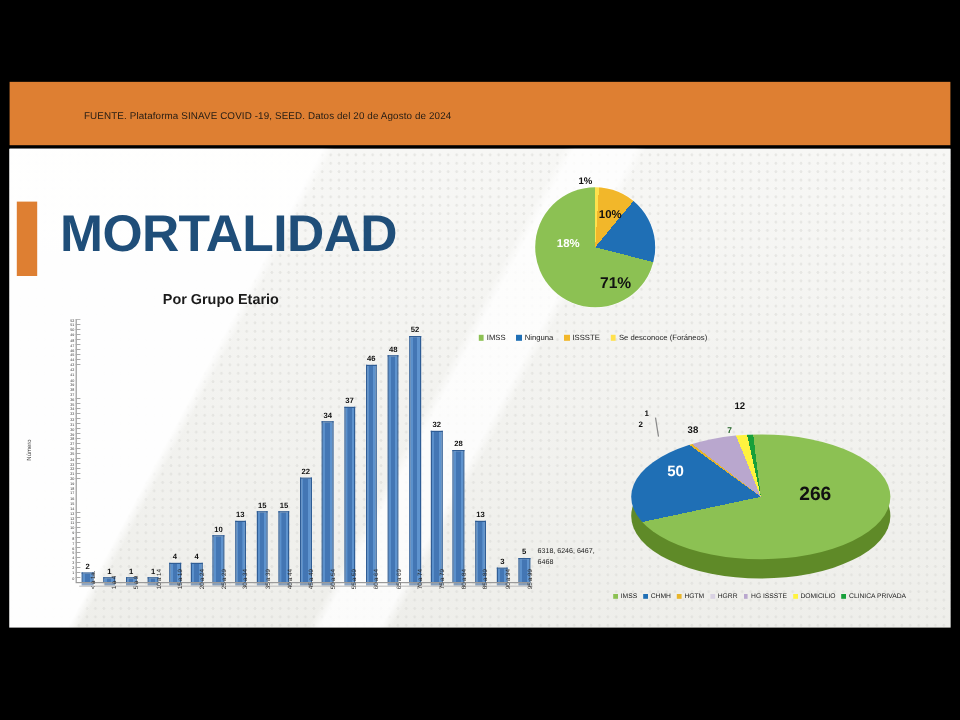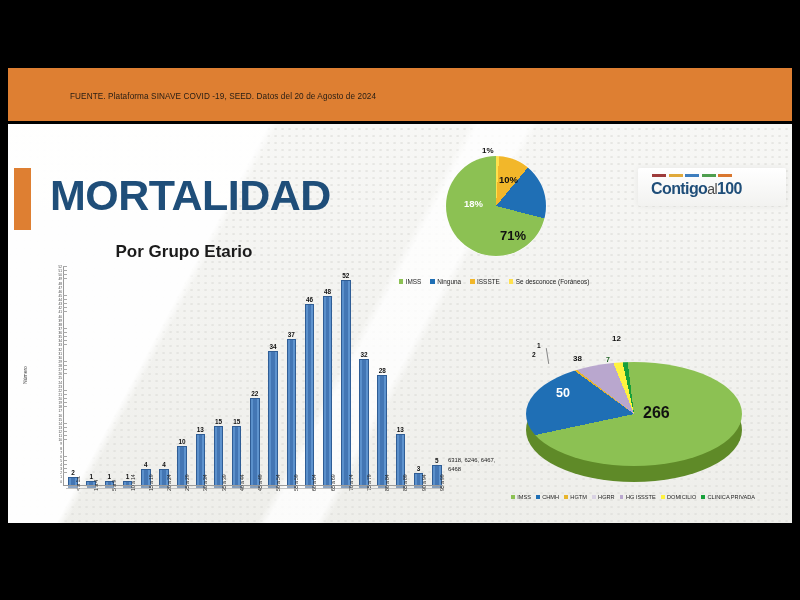--- a/index.html
+++ b/index.html
@@ -42,21 +42,21 @@
   #title-text {
     position:absolute; left:42px; top:47px;
     font-size:43px; font-weight:bold; color:#1F4E79; letter-spacing:-0.5px;
     font-family:"Liberation Sans", sans-serif;
   }
 
   
   #barchart { position:absolute; left:6px; top:118px; width:478px; height:290px; }
   #bar-title {
     position:absolute; left:0; top:0; width:340px; text-align:center;
-    font-size:17px; font-weight:bold; color:#1b1b1b;
+    font-size:12px; font-weight:bold; color:#1b1b1b;
   }
   #bar-ylabel {
     position:absolute; left:-14px; top:130px; width:50px;
     font-size:5px; color:#444; text-align:center;
     transform:rotate(-90deg); transform-origin:center;
   }
   #bar-yticks {
     position:absolute; left:22px; top:24px; width:26px; height:218px;
     display:flex; flex-direction:column-reverse; justify-content:space-between;
     align-items:flex-end;
@@ -160,21 +160,21 @@
       from 0deg,
       #8CC153 0deg 258deg,
       #1F6FB5 258deg 306deg,
       #E8B52B 306deg 307.6deg,
       #B9A7CE 307.6deg 338deg,
       #FFF33F 338deg 347.5deg,
       #17A03A 347.5deg 353deg,
       #8CC153 353deg 360deg);
   }
   .pie2-lab { position:absolute; font-weight:bold; }
-  #p2-266 { left:165px; top:66px; font-size:16px; color:#111; }
+  #p2-266 { left:188px; top:66px; font-size:16px; color:#111; }
   #p2-60  { left:78px;  top:48px; font-size:12.5px; color:#fff; }
   #p2-2   { left:54px;  top:13px; font-size:6.6px;  color:#111; }
   #p2-1   { left:59px;  top:4px;  font-size:6.6px;  color:#111; }
   #p2-38  { left:95px;  top:16px; font-size:8px;    color:#111; }
   #p2-12  { left:134px; top:-4px; font-size:8px;    color:#111; }
   #p2-7   { left:128px; top:18px; font-size:7px;    color:#1b5e20; }
   #p2-leader {
     position:absolute; left:69px; top:10px; width:.8px; height:16px;
     background:#888; transform:rotate(-9deg);
   }
@@ -192,31 +192,20 @@
   <div class="letterbox" id="lb-top"></div>
 
   <div id="fuente-band"></div>
   <div id="fuente-text">FUENTE. Plataforma SINAVE COVID -19, SEED. Datos del 20 de Agosto de 2024</div>
 
   <div id="slide">
 
     <div id="title-bar"></div>
     <div id="title-text">MORTALIDAD</div>
 
-    <div id="logo">
-      <div id="logo-card"></div>
-      <div id="logo-bars">
-        <i style="background:#9E3B3B"></i>
-          <i style="background:#E0A93A"></i>
-          <i style="background:#3E7EBE"></i>
-          <i style="background:#4E9E4E"></i>
-          <i style="background:#D9772F"></i>
-      </div>
-      <div id="logo-text"><span>Contigo</span><span class="thin">al</span><span>100</span></div>
-    </div>
 
     <div id="barchart">
       <div id="bar-title">Por Grupo Etario</div>
       <div id="bar-ylabel">Número</div>
       <div id="bar-yticks">
           <span>0</span>
           <span>1</span>
           <span>2</span>
           <span>3</span>
           <span>4</span>

